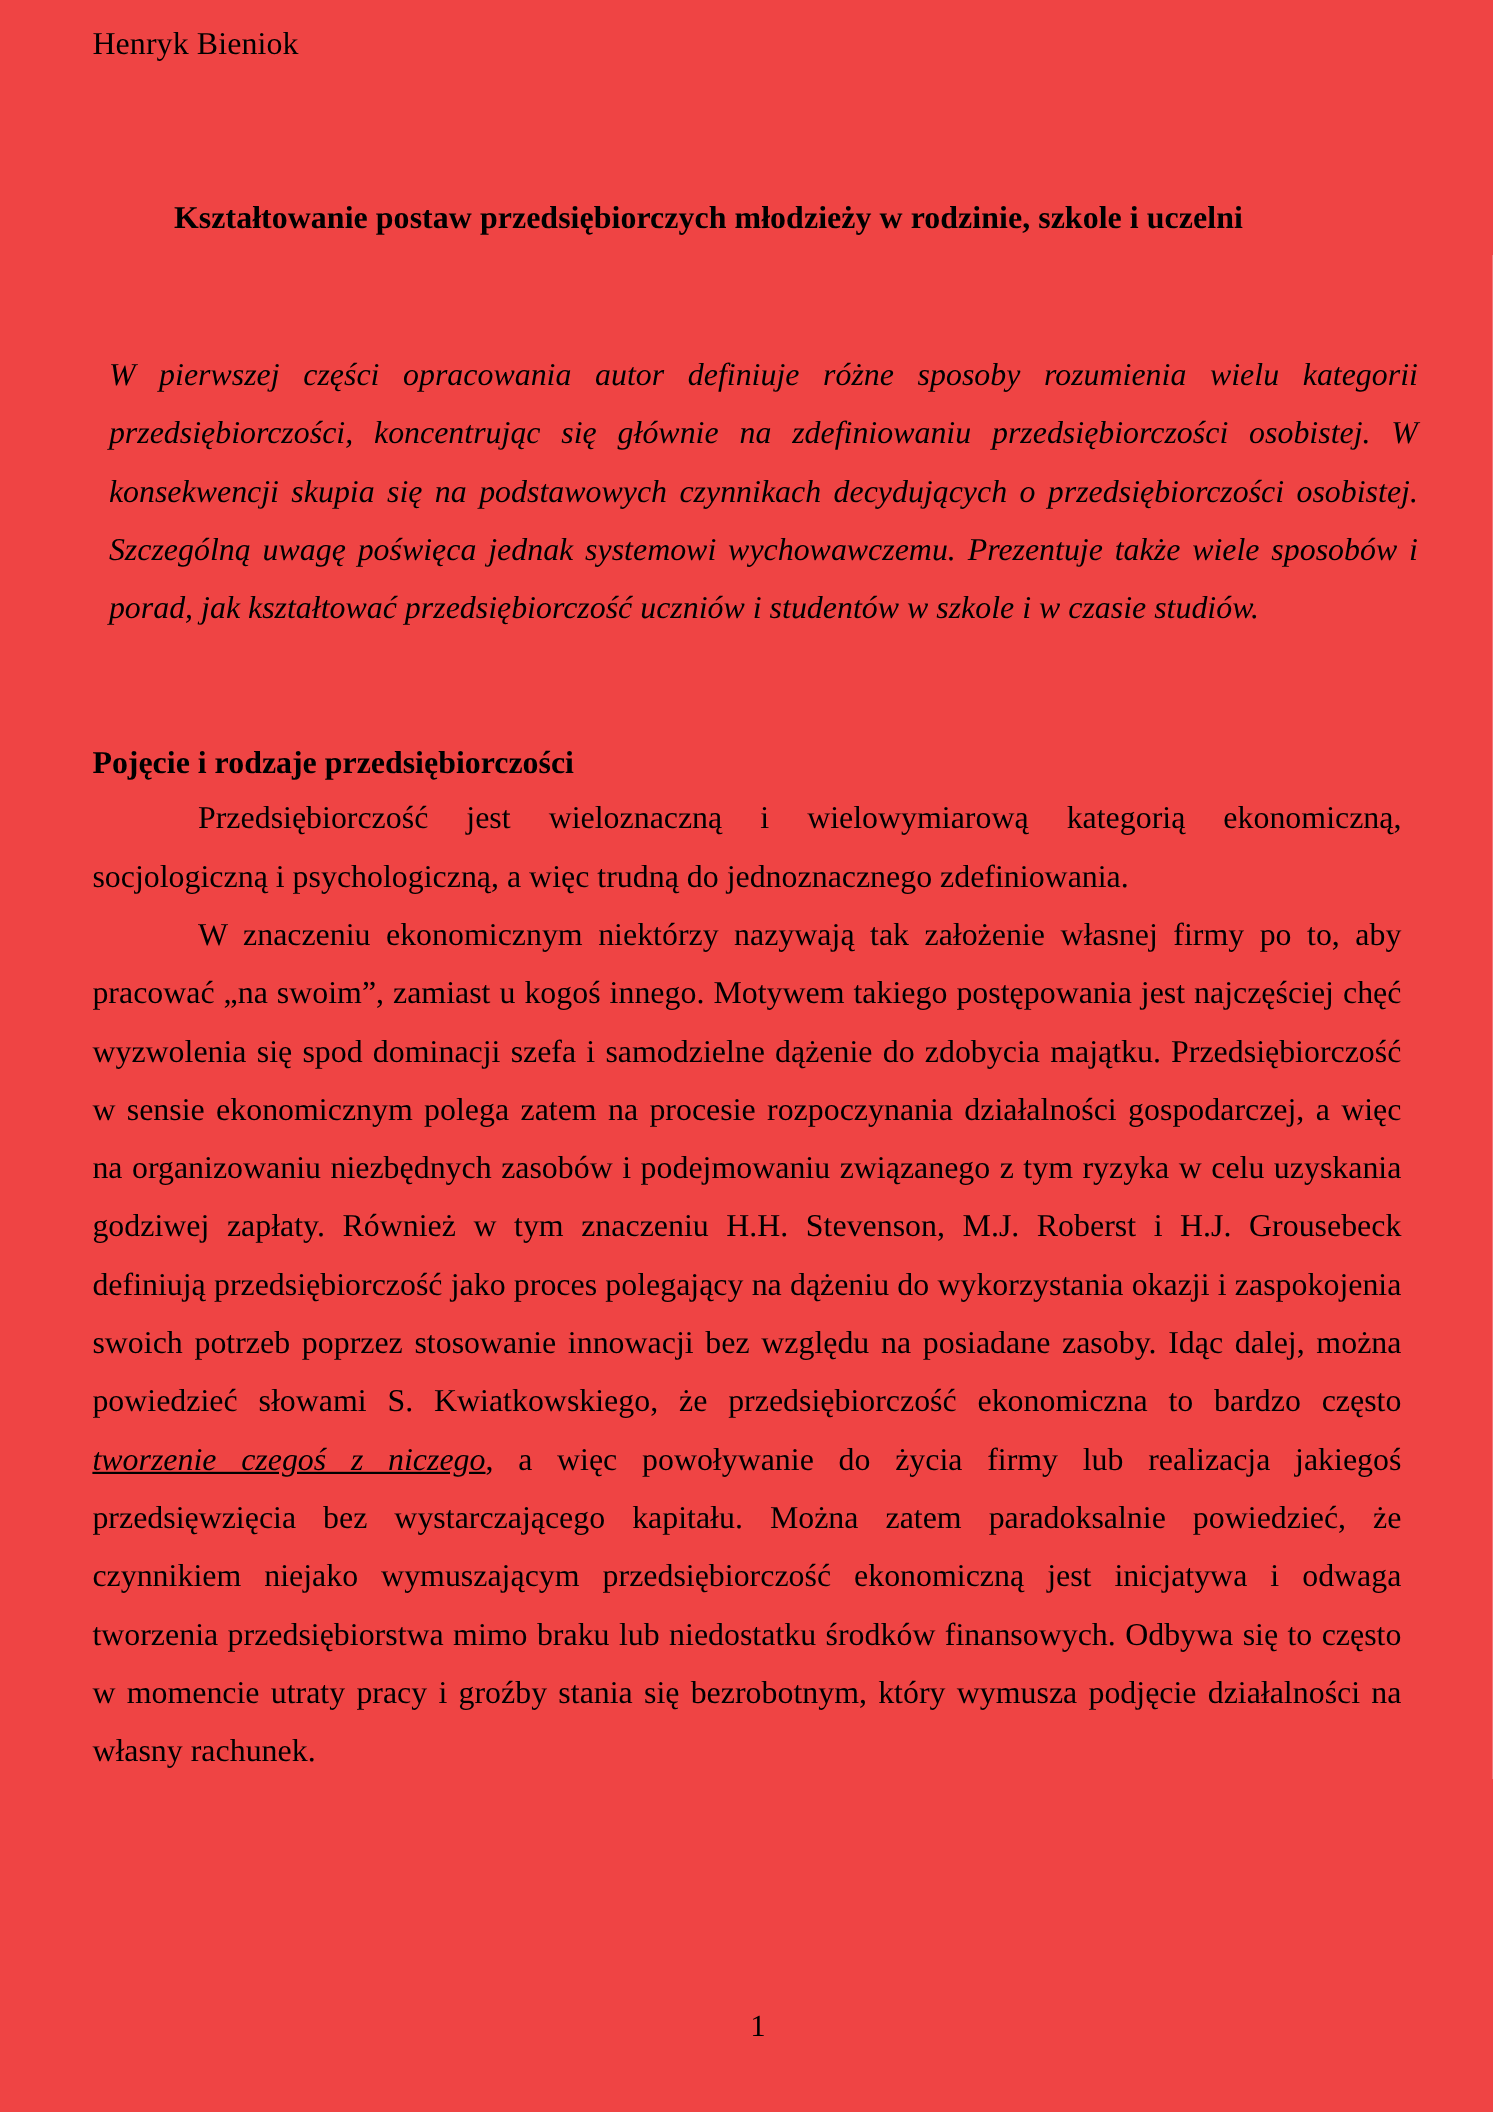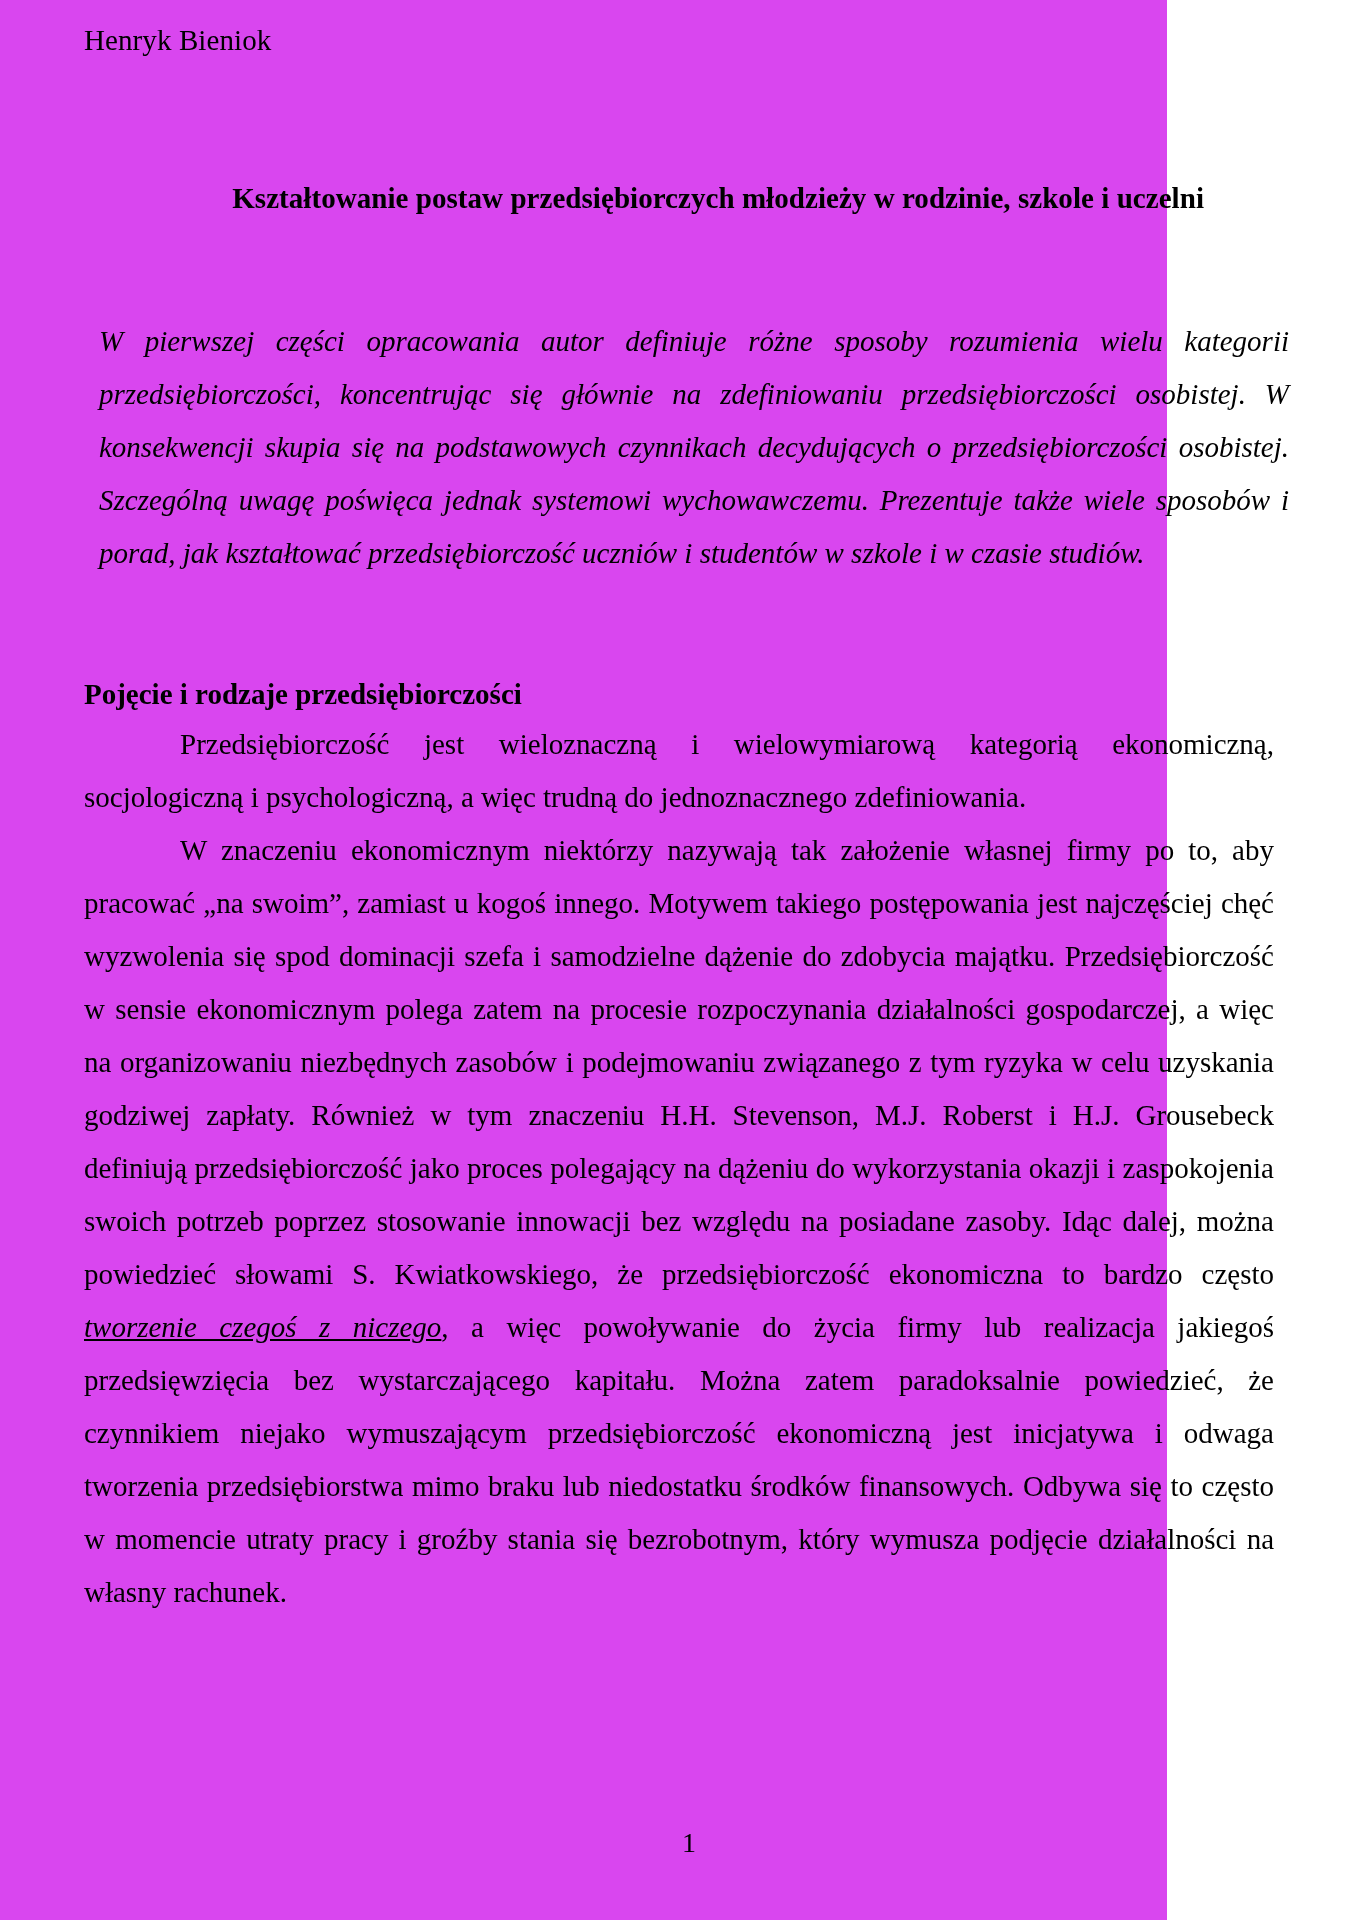--- a/index.html
+++ b/index.html
@@ -13,25 +13,25 @@
     height: 1920px;
     position: relative;
     font-family: "Liberation Serif", "DejaVu Serif", serif;
     color: #000000;
     overflow: hidden;
   }
   .page {
     position: absolute;
     left: 0;
     top: 0;
-    width: 1167px;
+    width: 1357px;
     height: 1920px;
     box-sizing: border-box;
     padding: 0;
-    background: #d946ef;
+    background: #ef4444;
   }
   .content {
     position: absolute;
     left: 84px;
     top: 0;
     width: 1210px;
   }
 
   
   .author-block {
@@ -42,21 +42,21 @@
     line-height: 53px;
     letter-spacing: 0.1px;
     white-space: nowrap;
   }
 
   
   .doc-title {
     margin-top: 112px;
     font-size: 29px;
     font-weight: bold;
-    text-align: right;
+    text-align: center;
     line-height: 38px;
     padding-right: 90px;
     letter-spacing: 0.05px;
   }
 
   
   .abstract {
     margin-top: 98px;
     font-style: italic;
     font-size: 29px;

